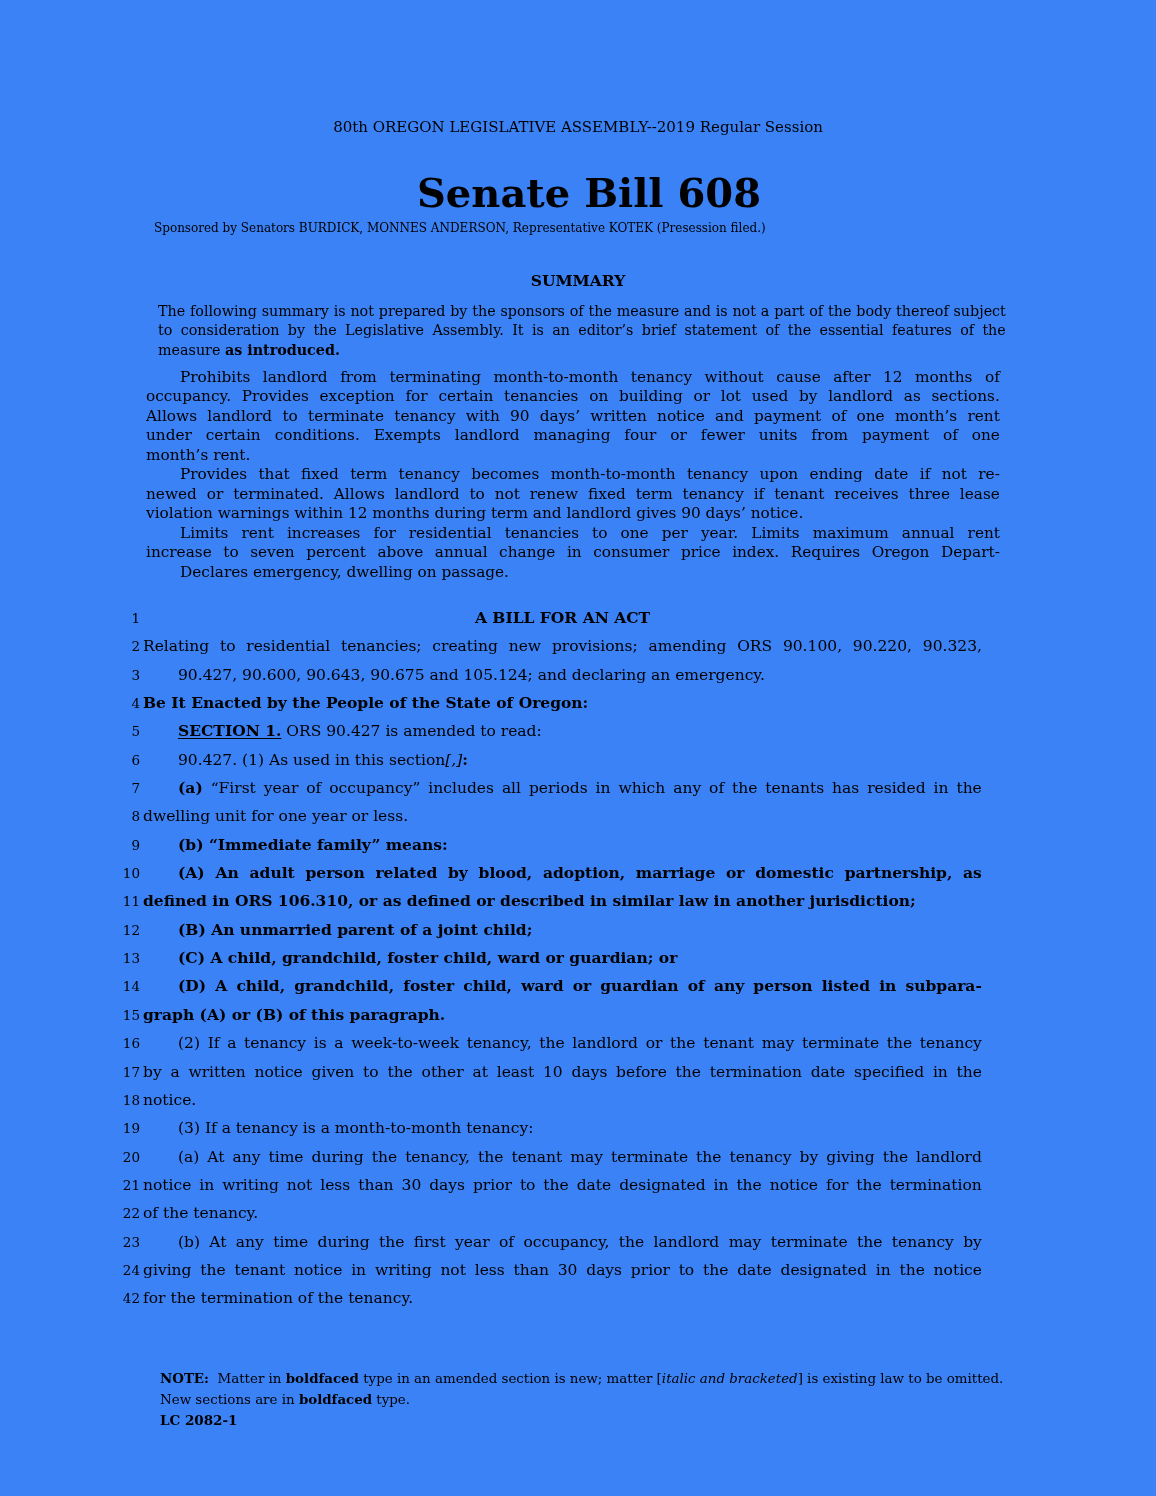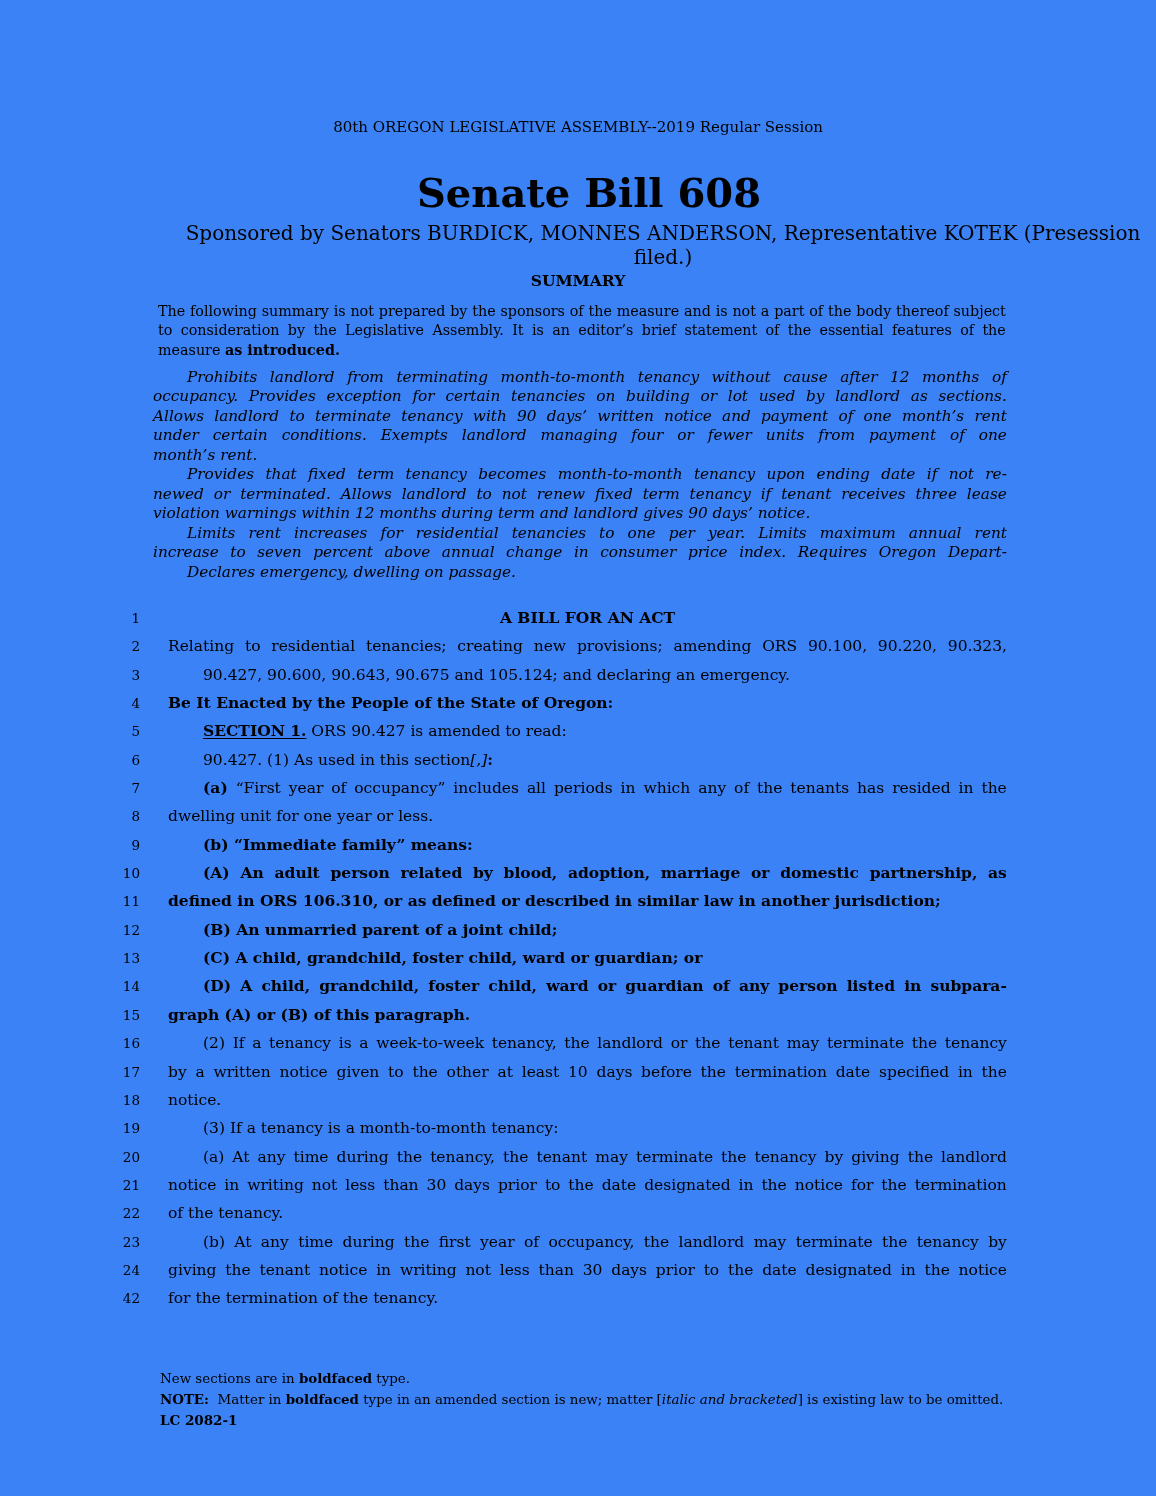--- a/index.html
+++ b/index.html
@@ -3,38 +3,38 @@
 <meta charset="utf-8">
 <style>
   html,body { margin:0; padding:0; background:#ffffff; }
   .page {
     position:relative; width:1156px; height:1496px; background:#3b82f6;
     color:#000; font-family:"DejaVu Serif","Liberation Serif",serif;
     overflow:hidden;
   }
   .session-header { position:absolute; top:118px; left:0; width:100%; text-align:center; font-size:15px; }
   .bill-title { position:absolute; top:158px; left:0; width:100%; text-align:center; font-size:40px; font-weight:bold; margin:11px; }
-  .sponsor { position:absolute; top:221px; left:170px; font-size:20px;text-align:center; }
+  .sponsor { position:absolute; top:221px; left:154px; font-size:12px;text-align:center; }
   .summary-heading { position:absolute; top:271px; left:0; width:100%; text-align:center; font-weight:bold; font-size:15.5px; }
 
   .disclaimer { position:absolute; top:302px; left:158px; width:848px; }
   .disclaimer .tline { font-size:14.3px; line-height:19.3px; }
 
-  .summary-body { position:absolute; top:368px; left:153px; width:854px;font-style:italic; }
+  .summary-body { position:absolute; top:368px; left:146px; width:854px; }
   .summary-body .tline { font-size:15.3px; line-height:19.45px; }
 
   .tline { box-sizing:border-box; width:100%; white-space:nowrap; }
   .tline.just { display:flex; justify-content:space-between; white-space:normal; flex-wrap:nowrap; }
   .tline.ind { padding-left:34px; }
 
   .bill-body { position:absolute; top:604px; left:95px; width:912px; }
   .bline { position:relative; height:28.35px; }
   .bline .lnum { position:absolute; left:0; top:0; width:45px; text-align:right; font-size:13.5px; line-height:28.35px; }
   .bline .ltext {
-    box-sizing:border-box; margin-left:73px; width:839px;
+    box-sizing:border-box; margin-left:48px; width:839px;
     font-size:15.5px; line-height:28.35px; white-space:nowrap;
   }
   .ltext.ind { padding-left:35px; }
   .ltext.center { text-align:center; }
   .ltext.just { display:flex; justify-content:space-between; white-space:normal; flex-wrap:nowrap; }
   .ltext.just span, .tline.just span { line-height:inherit; }
 
   .seg-b { font-weight:bold; }
   .seg-i { font-style:italic; }
   .seg-u { text-decoration:underline; text-underline-offset:2px; }
@@ -506,17 +506,17 @@
           <span>the</span>
           <span>notice</span>
         </div>
       </div>
       <div class="bline">
         <span class="lnum">42</span>
         <div class="ltext"><span>for the termination of the tenancy.</span></div>
       </div>
     </div>
   <div class="footer-note" id="footerNote">
+      <div class="tline"><span class="seg-b">NOTE:</span><span>&nbsp; Matter in </span><span class="seg-b">boldfaced</span><span> type in an amended section is new; matter [</span><span class="seg-i">italic and bracketed</span><span>] is existing law to be omitted.</span></div>
       <div class="tline"><span>New sections are in </span><span class="seg-b">boldfaced</span><span> type.</span></div>
-      <div class="tline"><span class="seg-b">NOTE:</span><span>&nbsp; Matter in </span><span class="seg-b">boldfaced</span><span> type in an amended section is new; matter [</span><span class="seg-i">italic and bracketed</span><span>] is existing law to be omitted.</span></div>
     </div>
   <div class="lc-number">LC 2082-1</div>
 </div>
 
 </body></html>

